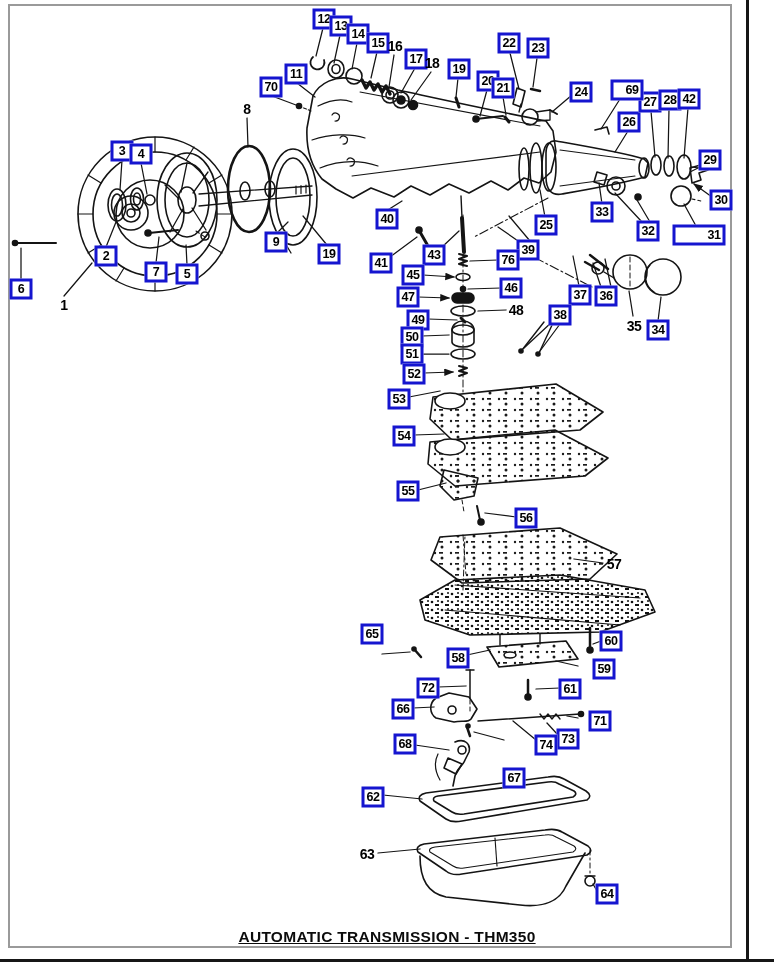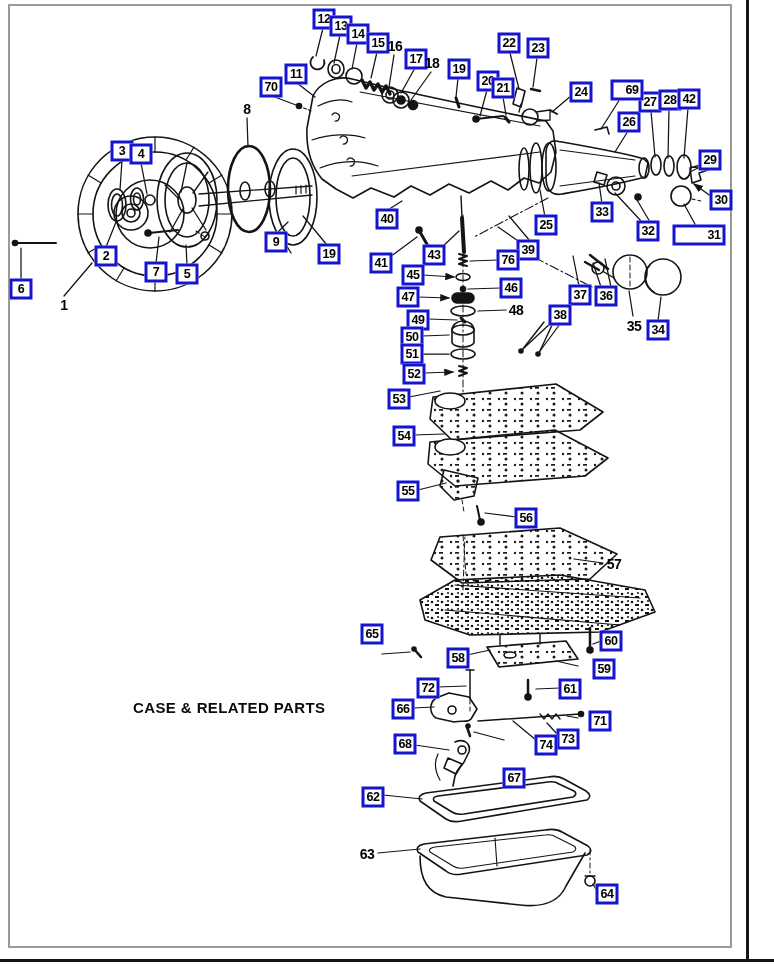--- a/index.html
+++ b/index.html
@@ -409,17 +409,17 @@
       <div class="plabel boxed" style="left: 514px; top: 778px;">67</div>
       <div class="plabel boxed" style="left: 405px; top: 744px;">68</div>
       <div class="plabel boxed" style="left: 627px; top: 90px; padding-left: 12px;">69</div>
       <div class="plabel boxed" style="left: 271px; top: 87px;">70</div>
       <div class="plabel boxed" style="left: 600px; top: 721px;">71</div>
       <div class="plabel boxed" style="left: 428px; top: 688px;">72</div>
       <div class="plabel boxed" style="left: 568px; top: 739px;">73</div>
       <div class="plabel boxed" style="left: 546px; top: 745px;">74</div>
     </div>
 
-  <div class="caption">CASE &amp; RELATED PARTS</div>
+  <div class="footer-title">AUTOMATIC TRANSMISSION - THM350</div>
 
   <div class="outer-right"></div>
   <div class="outer-bottom"></div>
 </div>
 
 </body></html>

